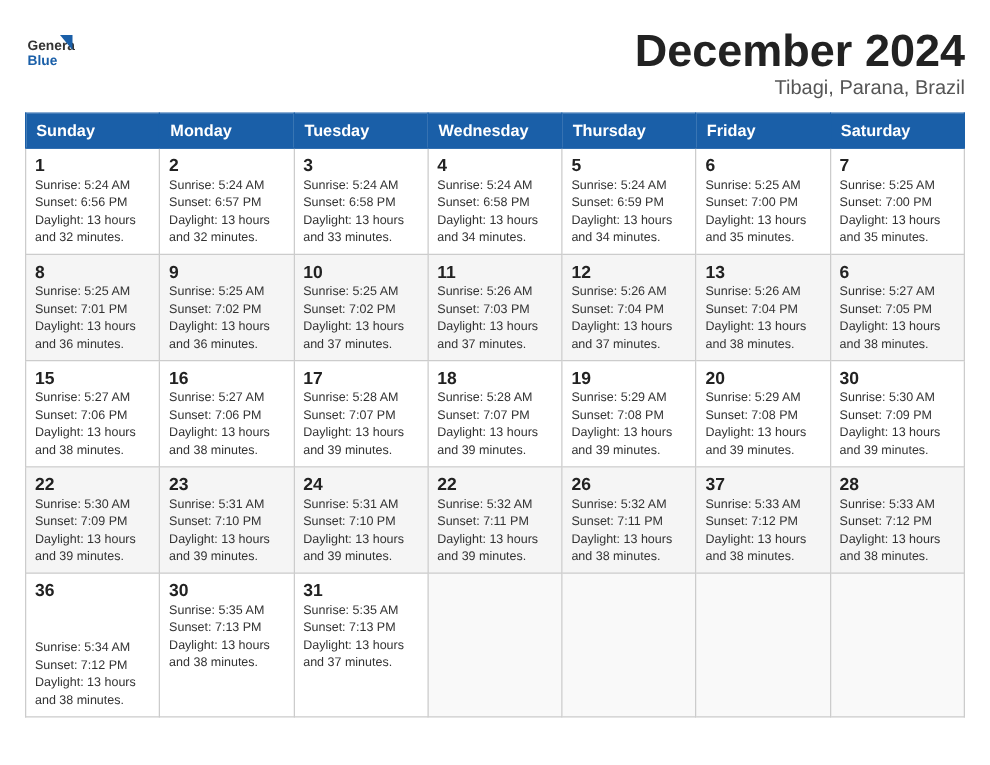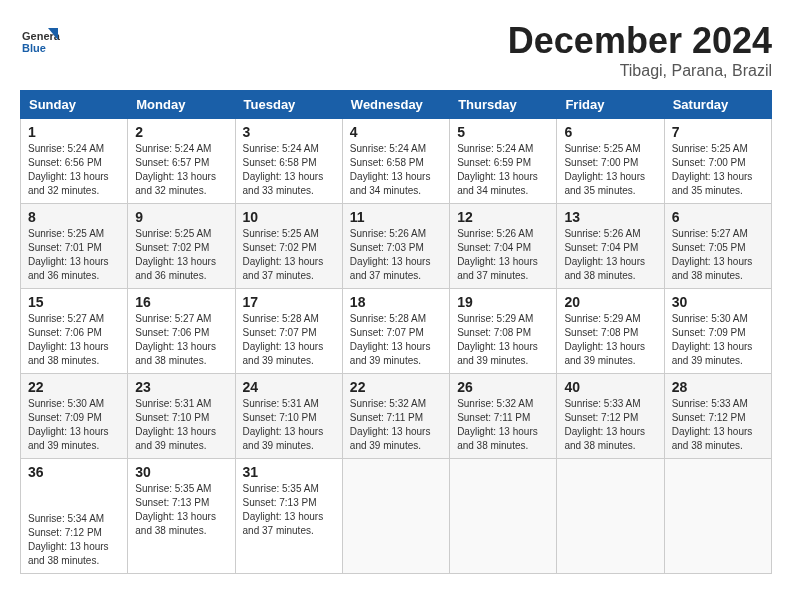--- a/index.html
+++ b/index.html
@@ -295,21 +295,21 @@
 and 39 minutes.</div>
         </td>
         <td>
           <span class="day-num">26</span>
           <div class="day-info" style="white-space: pre-line;">Sunrise: 5:32 AM
 Sunset: 7:11 PM
 Daylight: 13 hours
 and 38 minutes.</div>
         </td>
         <td>
-          <span class="day-num">40</span>
+          <span class="day-num">37</span>
           <div class="day-info" style="white-space: pre-line;">Sunrise: 5:33 AM
 Sunset: 7:12 PM
 Daylight: 13 hours
 and 38 minutes.</div>
         </td>
         <td>
           <span class="day-num">28</span>
           <div class="day-info" style="white-space: pre-line;">Sunrise: 5:33 AM
 Sunset: 7:12 PM
 Daylight: 13 hours

